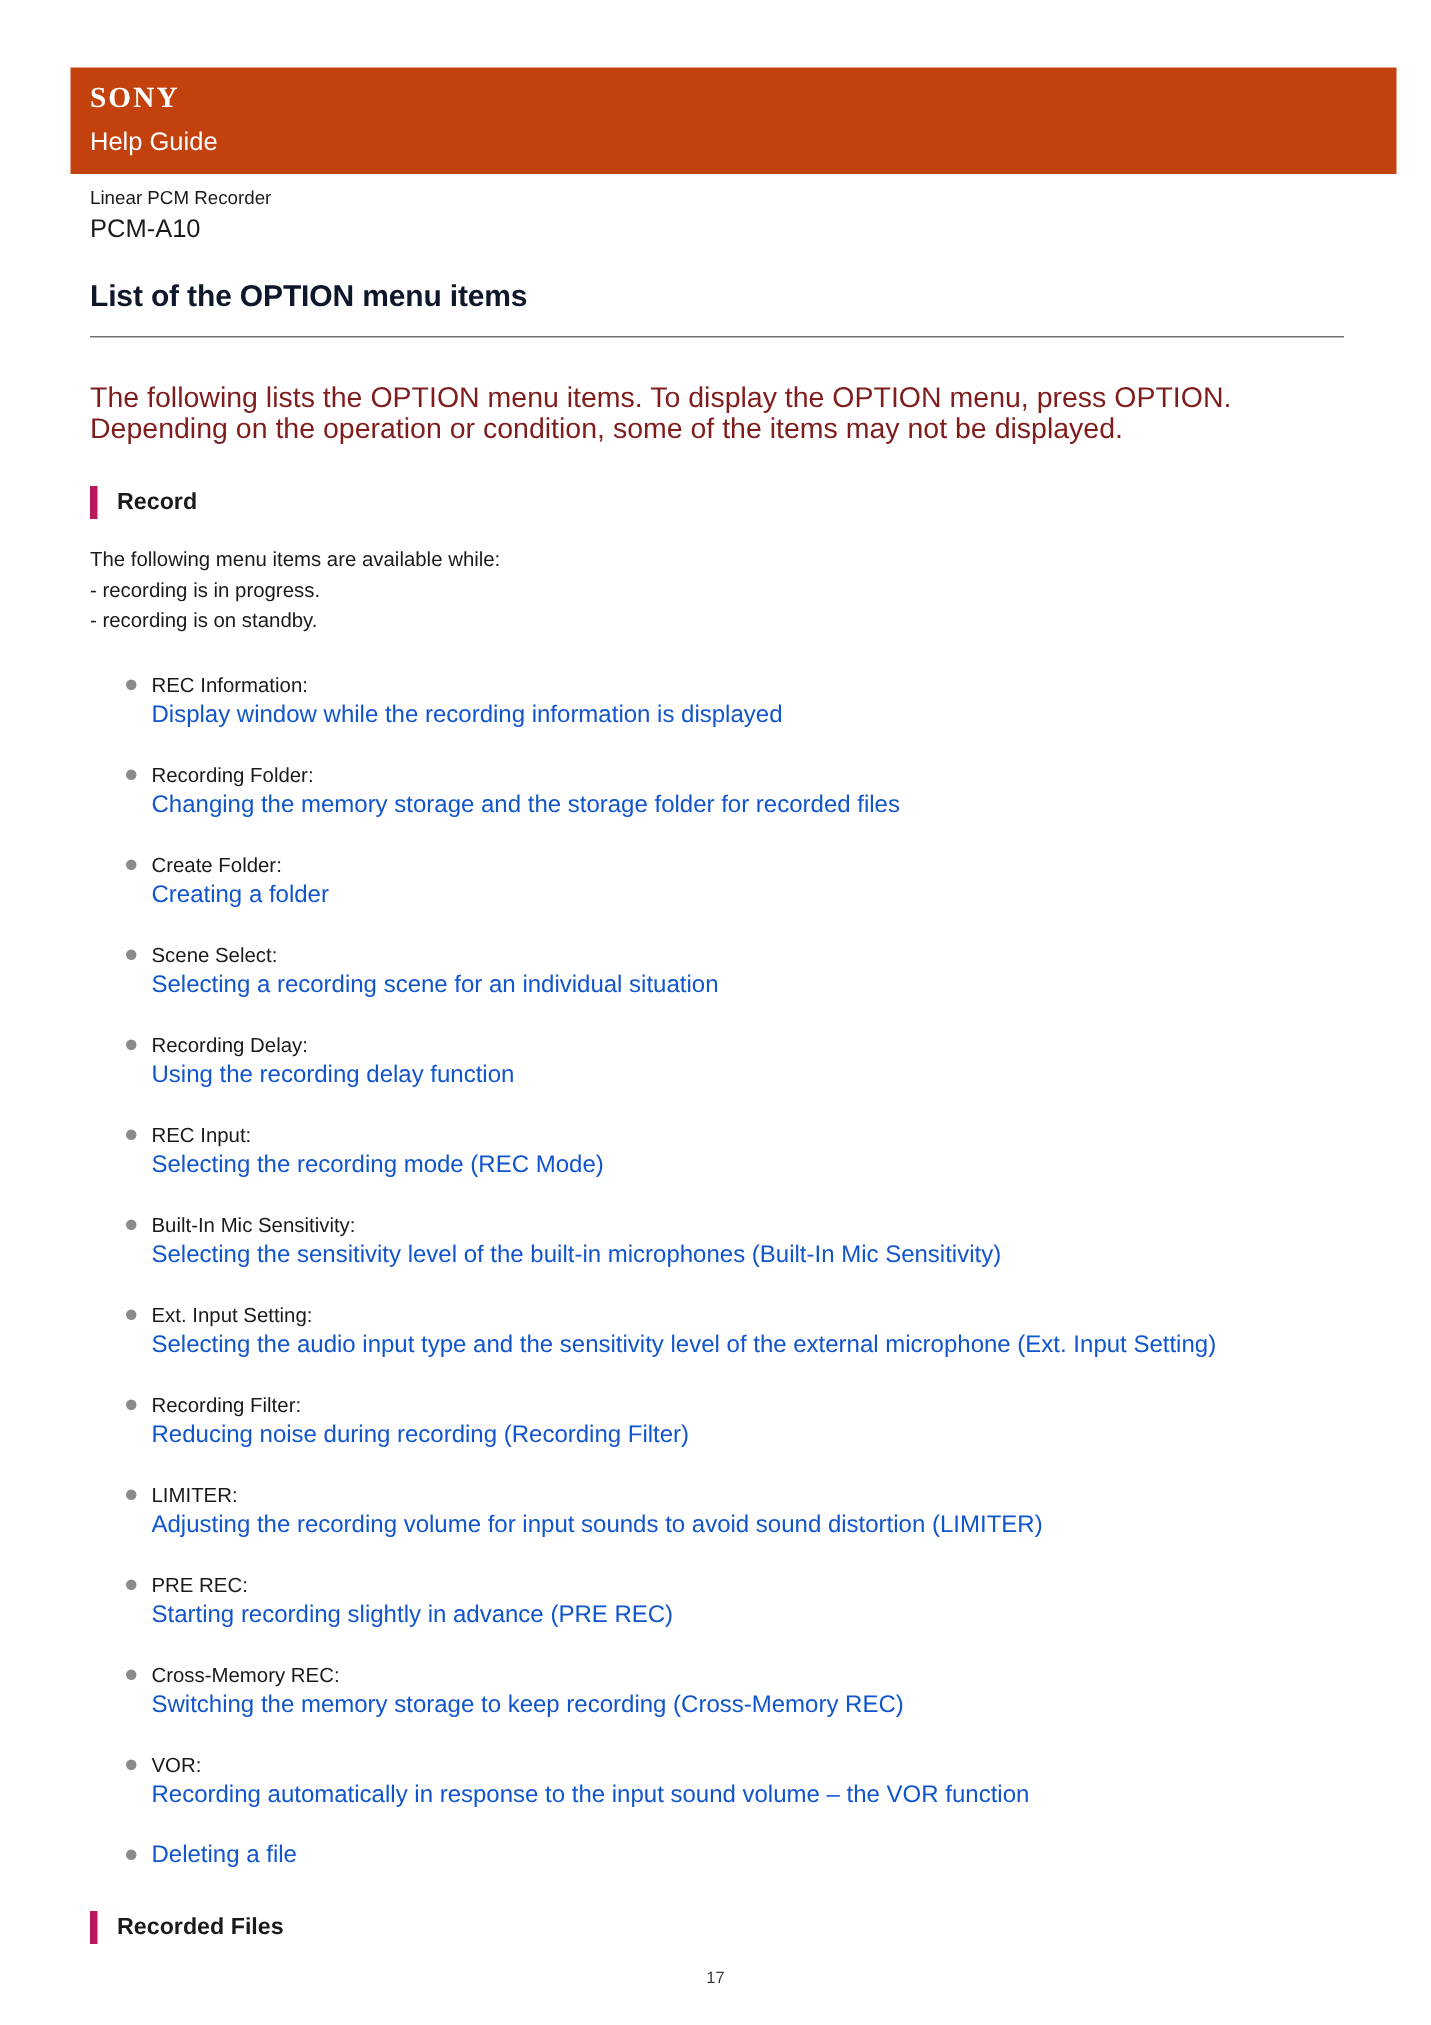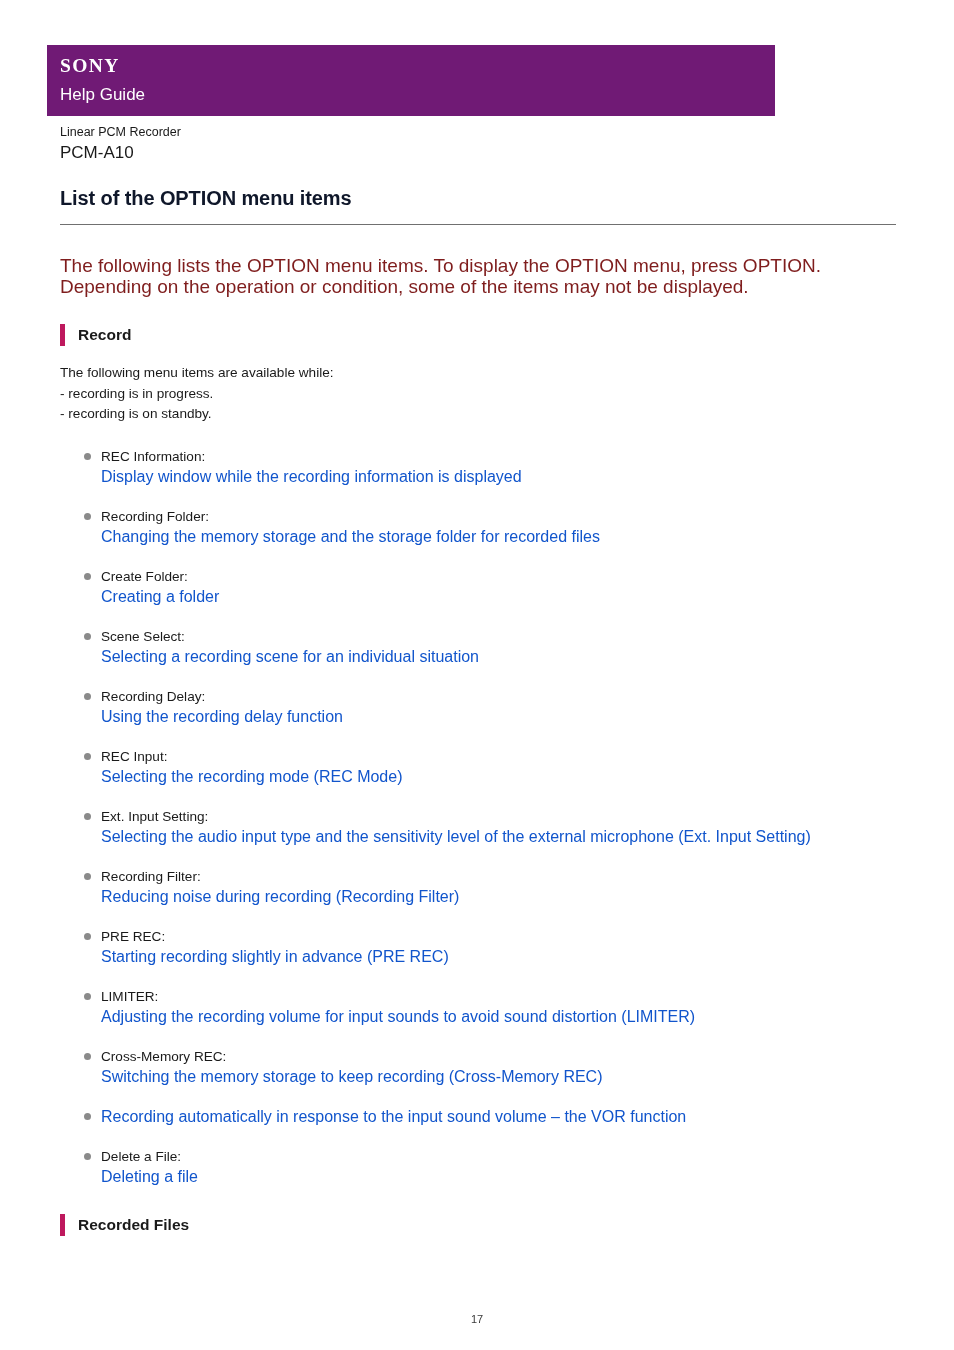--- a/index.html
+++ b/index.html
@@ -22,23 +22,23 @@
     height: 1350px;
     box-sizing: border-box;
     overflow: hidden;
   }
 
   
   .masthead {
     position: absolute;
     left: 47px;
     top: 45px;
-    width: 728px;
+    width: 884px;
     height: 71px;
-    background: #701a75;
+    background: #c2410c;
     box-sizing: border-box;
     padding: 9px 0 0 13px;
   }
   .sony-logo {
     color: #ffffff;
     font-family: "Liberation Serif", serif;
     font-weight: bold;
     font-size: 19.5px;
     letter-spacing: 1.4px;
     line-height: 24px;
@@ -235,50 +235,55 @@
         <span class="item-label">Recording Delay:</span>
         <a class="item-link" href="#">Using the recording delay function</a>
       </li>
       <li class="option-item">
         <span class="item-bullet"></span>
         <span class="item-label">REC Input:</span>
         <a class="item-link" href="#">Selecting the recording mode (REC Mode)</a>
       </li>
       <li class="option-item">
         <span class="item-bullet"></span>
+        <span class="item-label">Built-In Mic Sensitivity:</span>
+        <a class="item-link" href="#">Selecting the sensitivity level of the built-in microphones (Built-In Mic Sensitivity)</a>
+      </li>
+      <li class="option-item">
+        <span class="item-bullet"></span>
         <span class="item-label">Ext. Input Setting:</span>
         <a class="item-link" href="#">Selecting the audio input type and the sensitivity level of the external microphone (Ext. Input Setting)</a>
       </li>
       <li class="option-item">
         <span class="item-bullet"></span>
         <span class="item-label">Recording Filter:</span>
         <a class="item-link" href="#">Reducing noise during recording (Recording Filter)</a>
       </li>
       <li class="option-item">
         <span class="item-bullet"></span>
+        <span class="item-label">LIMITER:</span>
+        <a class="item-link" href="#">Adjusting the recording volume for input sounds to avoid sound distortion (LIMITER)</a>
+      </li>
+      <li class="option-item">
+        <span class="item-bullet"></span>
         <span class="item-label">PRE REC:</span>
         <a class="item-link" href="#">Starting recording slightly in advance (PRE REC)</a>
       </li>
       <li class="option-item">
         <span class="item-bullet"></span>
-        <span class="item-label">LIMITER:</span>
-        <a class="item-link" href="#">Adjusting the recording volume for input sounds to avoid sound distortion (LIMITER)</a>
-      </li>
-      <li class="option-item">
-        <span class="item-bullet"></span>
         <span class="item-label">Cross-Memory REC:</span>
         <a class="item-link" href="#">Switching the memory storage to keep recording (Cross-Memory REC)</a>
       </li>
       <li class="option-item">
         <span class="item-bullet"></span>
+        <span class="item-label">VOR:</span>
         <a class="item-link" href="#">Recording automatically in response to the input sound volume – the VOR function</a>
       </li>
       <li class="option-item">
         <span class="item-bullet"></span>
-        <span class="item-label">Delete a File:</span>
         <a class="item-link" href="#">Deleting a file</a>
       </li>
     </ul>
 
     <div class="section-heading">Recorded Files</div>
 
   </div>
 
   <div class="page-number">17</div>
 

